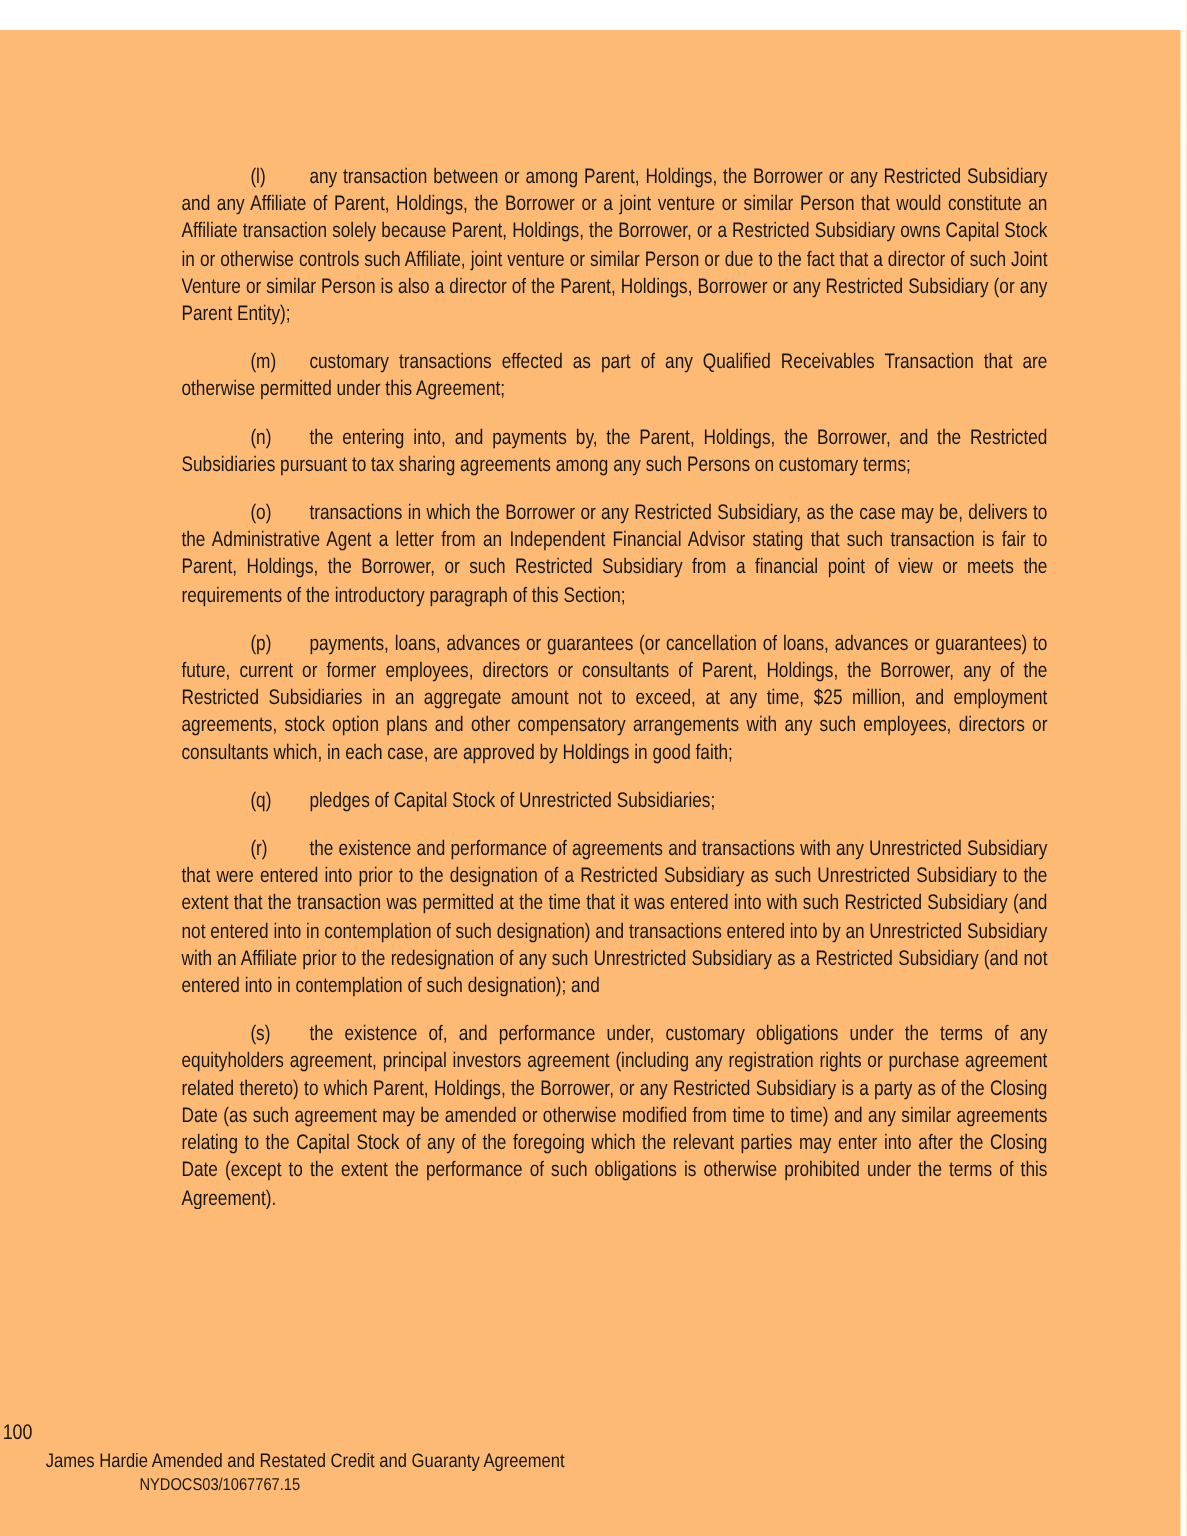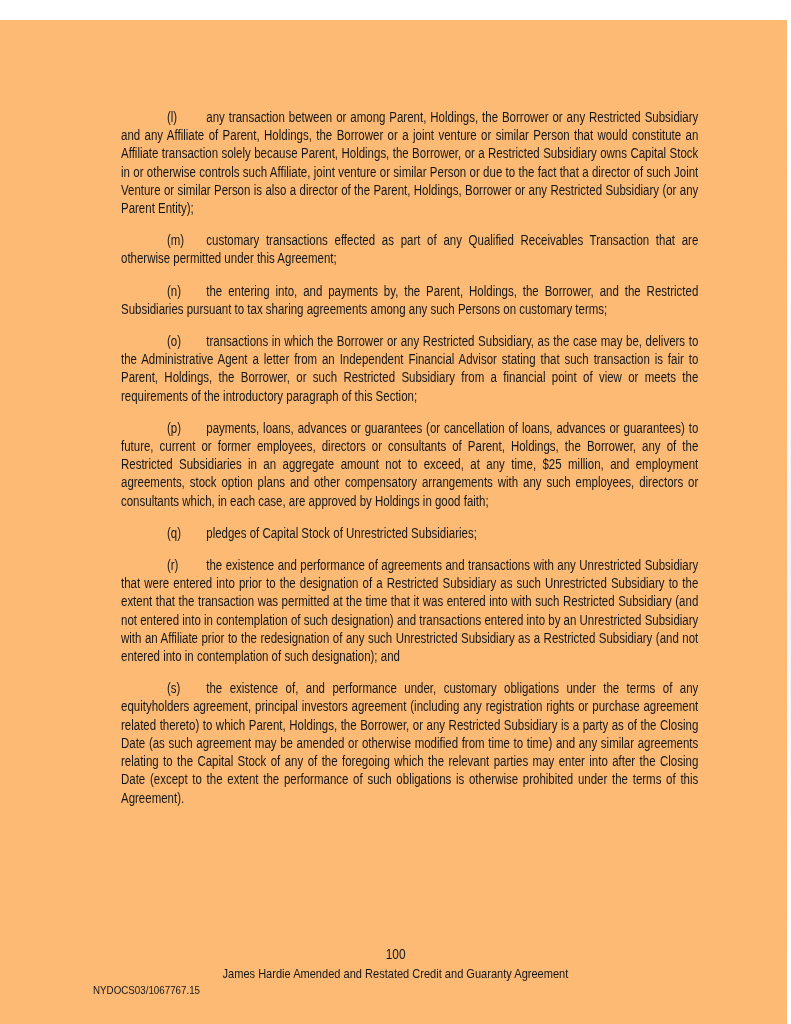--- a/index.html
+++ b/index.html
@@ -45,30 +45,28 @@
   .plabel {
     display: inline-block;
     margin-left: 56px;
     width: 48px;
   }
   .footer-pagenum {
     position: absolute;
     left: 0;
     top: 926px;
     width: 791px;
-    text-align: center;
     font-size: 14px;
     line-height: 17px;
   }
   .footer-title {
     position: absolute;
     left: 0;
     top: 946px;
     width: 790px;
-    text-align: center;
     font-size: 13px;
     line-height: 16px;
   }
   .footer-docid {
     position: absolute;
     left: 93px;
     top: 963px;
     font-size: 11.5px;
     line-height: 14px;
     text-decoration: underline;

